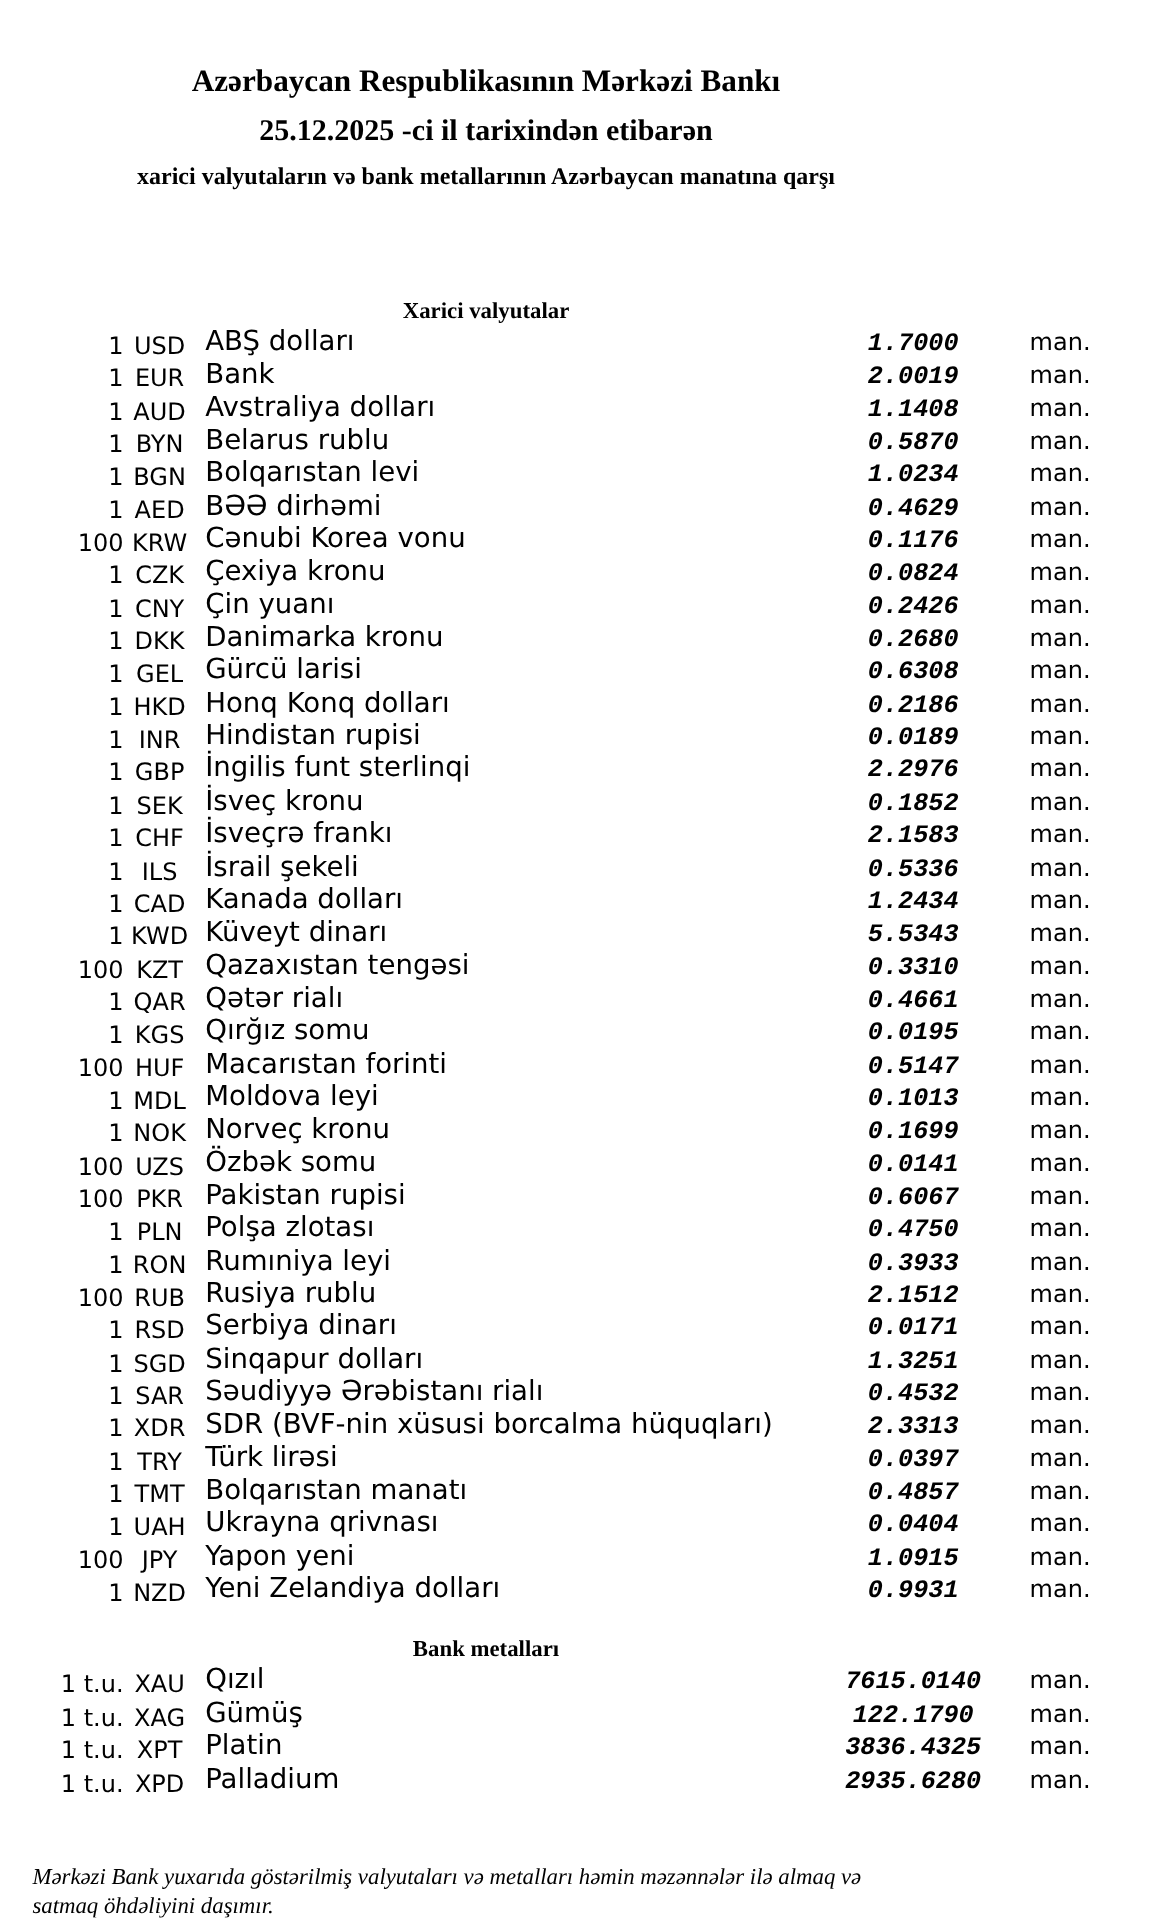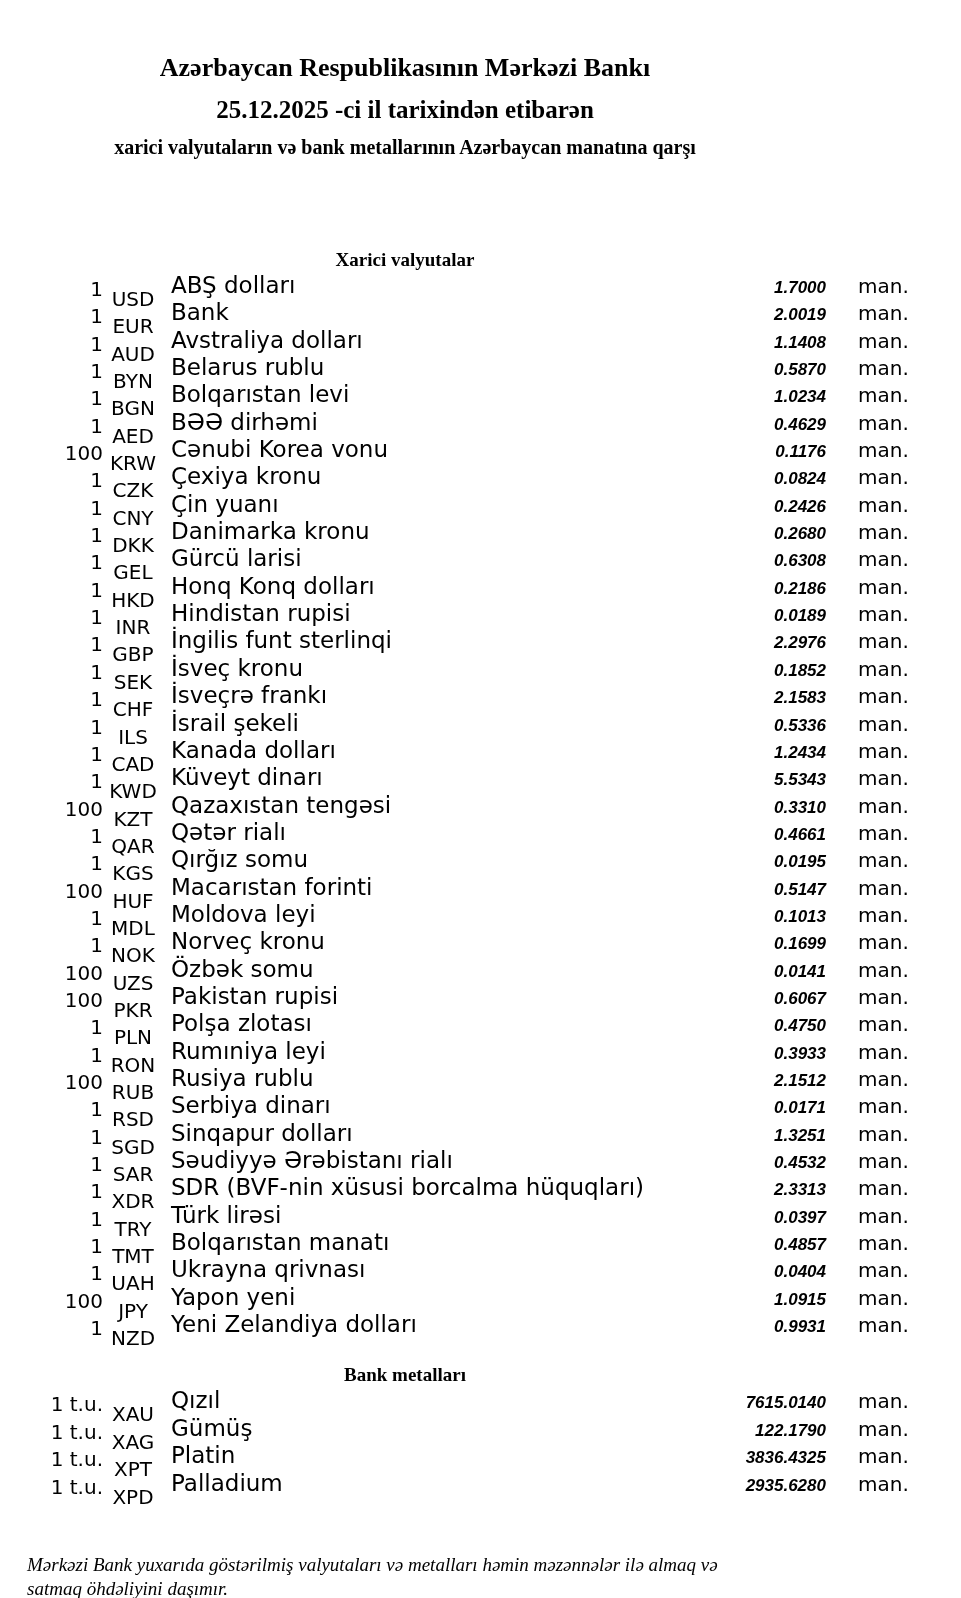--- a/index.html
+++ b/index.html
@@ -68,33 +68,33 @@
     text-align: right;
     font-size: 20px;
     position: relative;
     top: 3px;
     white-space: nowrap;
   }
   .cell-code {
     text-align: center;
     font-size: 20px;
     position: relative;
-    top: 13px;
+    top: 3px;
   }
   .cell-name {
     padding-left: 8px;
     font-size: 23px;
     white-space: nowrap;
   }
   .cell-rate {
-    text-align: right;
-    font-family: Liberation Sans, sans-serif;
+    text-align: center;
+    font-family: Liberation Mono, monospace;
     font-weight: bold;
     font-style: italic;
-    font-size: 17px;
+    font-size: 21px;
     white-space: nowrap;
   }
   .cell-man {
     padding-left: 32px;
     font-size: 20px;
   }
   .metals .row { height: 27.5px; }
 
   .footer-note {
     margin-top: 56px;

